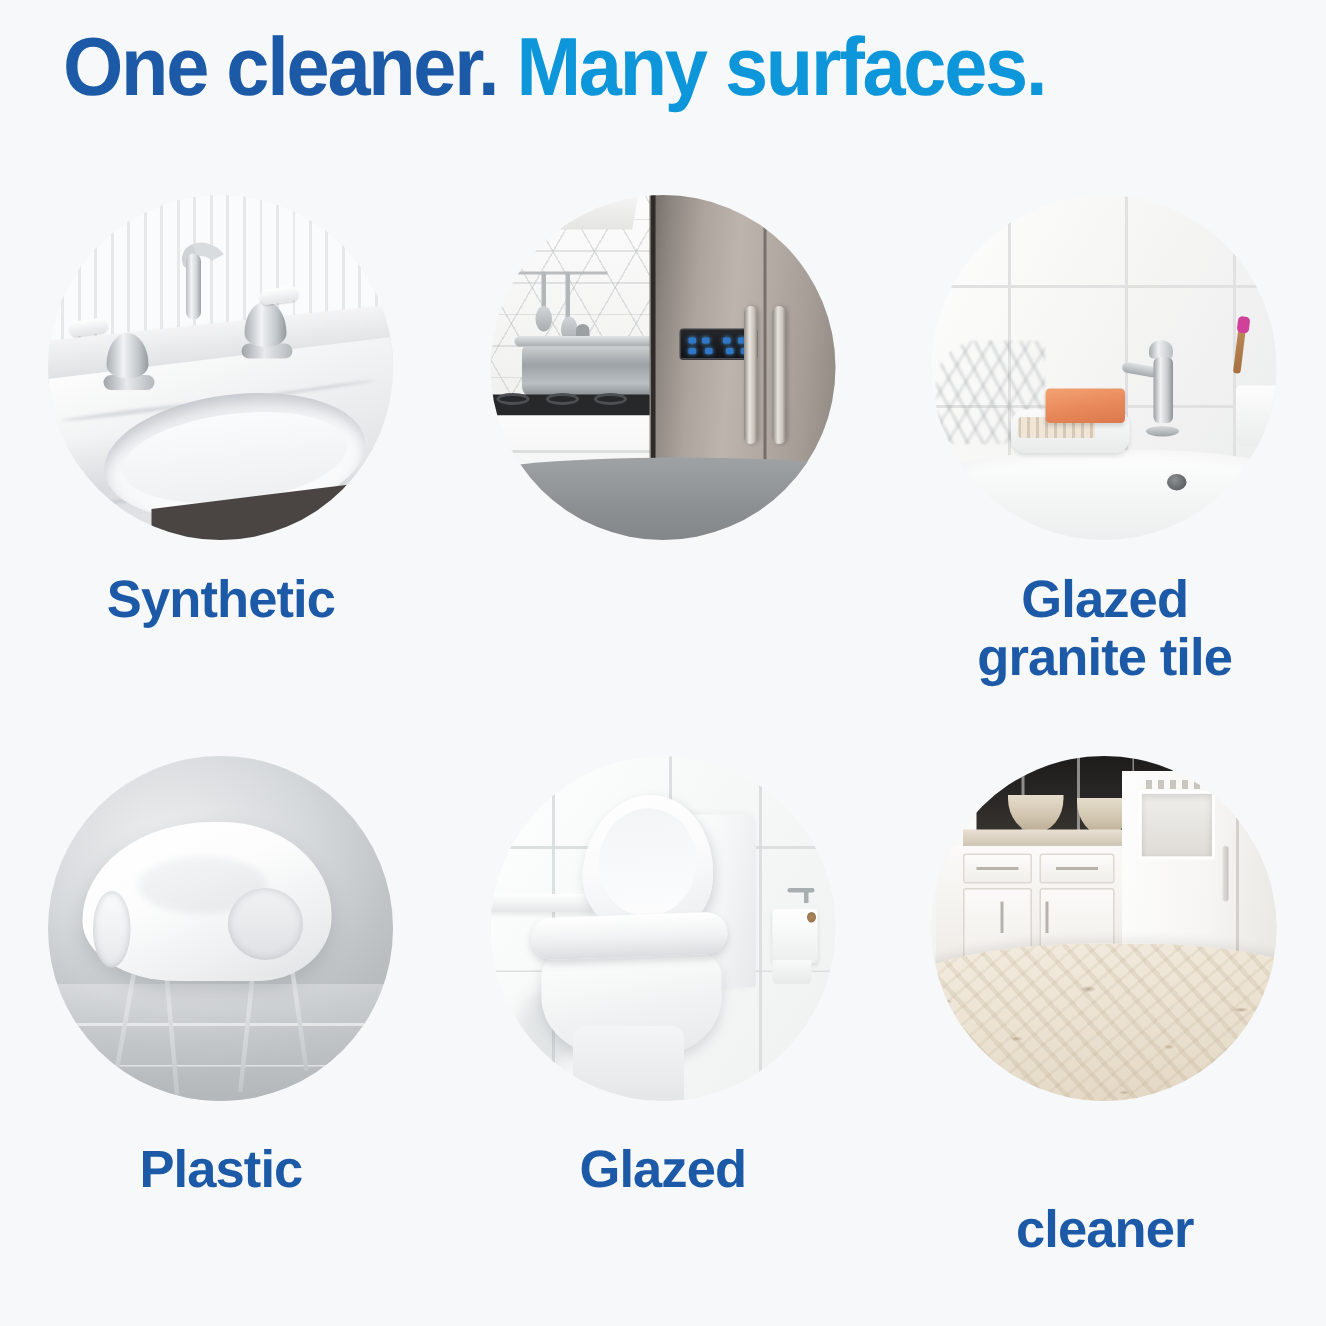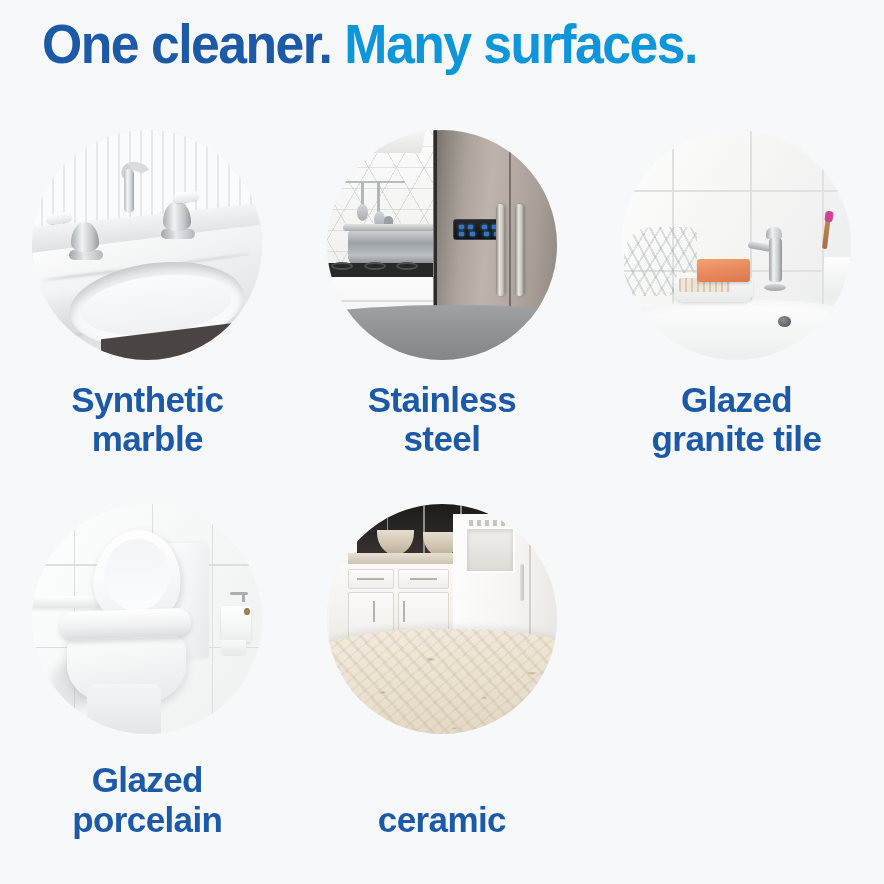--- a/index.html
+++ b/index.html
@@ -628,21 +628,20 @@
           <div class="h-base hb-right"></div>
           <div class="handle h-left"></div>
           <div class="handle h-right"></div>
           <div class="lever lv-left"></div>
           <div class="lever lv-right"></div>
           <div class="cabinet"></div>
         </div>
       </div>
       <div class="label">
         <span>Synthetic</span><br>
-        <span>marble</span>
       </div>
     </div>
 
     <div class="cell">
       <div class="circle">
         <div class="scene s-steel">
           <div class="kitchen-wall"></div>
           <div class="hex"></div>
           <div class="hood"></div>
           <div class="rail"></div>
@@ -670,24 +669,20 @@
             <div class="panel-led" style="left:5px;  top:12px;"></div>
             <div class="panel-led" style="left:16px; top:12px;"></div>
             <div class="panel-led" style="left:30px; top:12px;"></div>
             <div class="panel-led" style="left:40px; top:12px;"></div>
           </div>
           <div class="handle-bar hb-1"></div>
           <div class="handle-bar hb-2"></div>
           <div class="counter-front"></div>
         </div>
       </div>
-      <div class="label">
-        <span>Stainless</span><br>
-        <span>steel</span>
-      </div>
     </div>
 
     <div class="cell">
       <div class="circle">
         <div class="scene s-tile">
           <div class="wall"></div>
           <div class="grout-v gv1"></div>
           <div class="grout-v gv2"></div>
           <div class="grout-v gv3"></div>
           <div class="grout-h gh1"></div>
@@ -710,20 +705,41 @@
       <div class="label">
         <span>Glazed</span><br>
         <span>granite tile</span>
       </div>
     </div>
 
   </div>
 
   <div class="row row-2" style="margin-top:46px;">
 
+    <div class="cell">
+      <div class="circle">
+        <div class="scene s-plastic">
+          <div class="floor"></div>
+          <div class="floor-line fl1"></div>
+          <div class="floor-line fl2"></div>
+          <div class="leg lg1"></div>
+          <div class="leg lg2"></div>
+          <div class="leg lg3"></div>
+          <div class="leg lg4"></div>
+          <div class="shell">
+            <div class="shell-inner"></div>
+          </div>
+          <div class="arm-gap-l"></div>
+          <div class="arm-gap-r"></div>
+        </div>
+      </div>
+      <div class="label">
+        <span>Plastic</span>
+      </div>
+    </div>
 
     <div class="cell">
       <div class="circle">
         <div class="scene s-porcelain">
           <div class="tilewall"></div>
           <div class="tl-v tlv1"></div>
           <div class="tl-v tlv2"></div>
           <div class="tl-v tlv3"></div>
           <div class="tl-h tlh1"></div>
           <div class="tl-h tlh2"></div>
@@ -736,21 +752,20 @@
           <div class="pedestal"></div>
           <div class="tp-holder"></div>
           <div class="tp-arm"></div>
           <div class="tp-roll"></div>
           <div class="tp-core"></div>
           <div class="tp-tail"></div>
         </div>
       </div>
       <div class="label">
         <span>Glazed</span><br>
-        <span>porcelain</span>
       </div>
     </div>
 
     <div class="cell">
       <div class="circle">
         <div class="scene s-granite">
           <div class="upper"></div>
           <div class="dark-band"></div>
           <div class="dark-grout dg1"></div>
           <div class="dark-grout dg2"></div>
@@ -770,18 +785,18 @@
           <div class="fridge-w"></div>
           <div class="disp-btn"></div>
           <div class="dispenser"></div>
           <div class="fr-seam"></div>
           <div class="fr-handle"></div>
           <div class="counter-g"></div>
         </div>
       </div>
       <div class="label">
         <br>
-        <span>ceramic</span>
+        <span>cleaner</span>
       </div>
     </div>
 
   </div>
 </div>
 
 </body></html>

